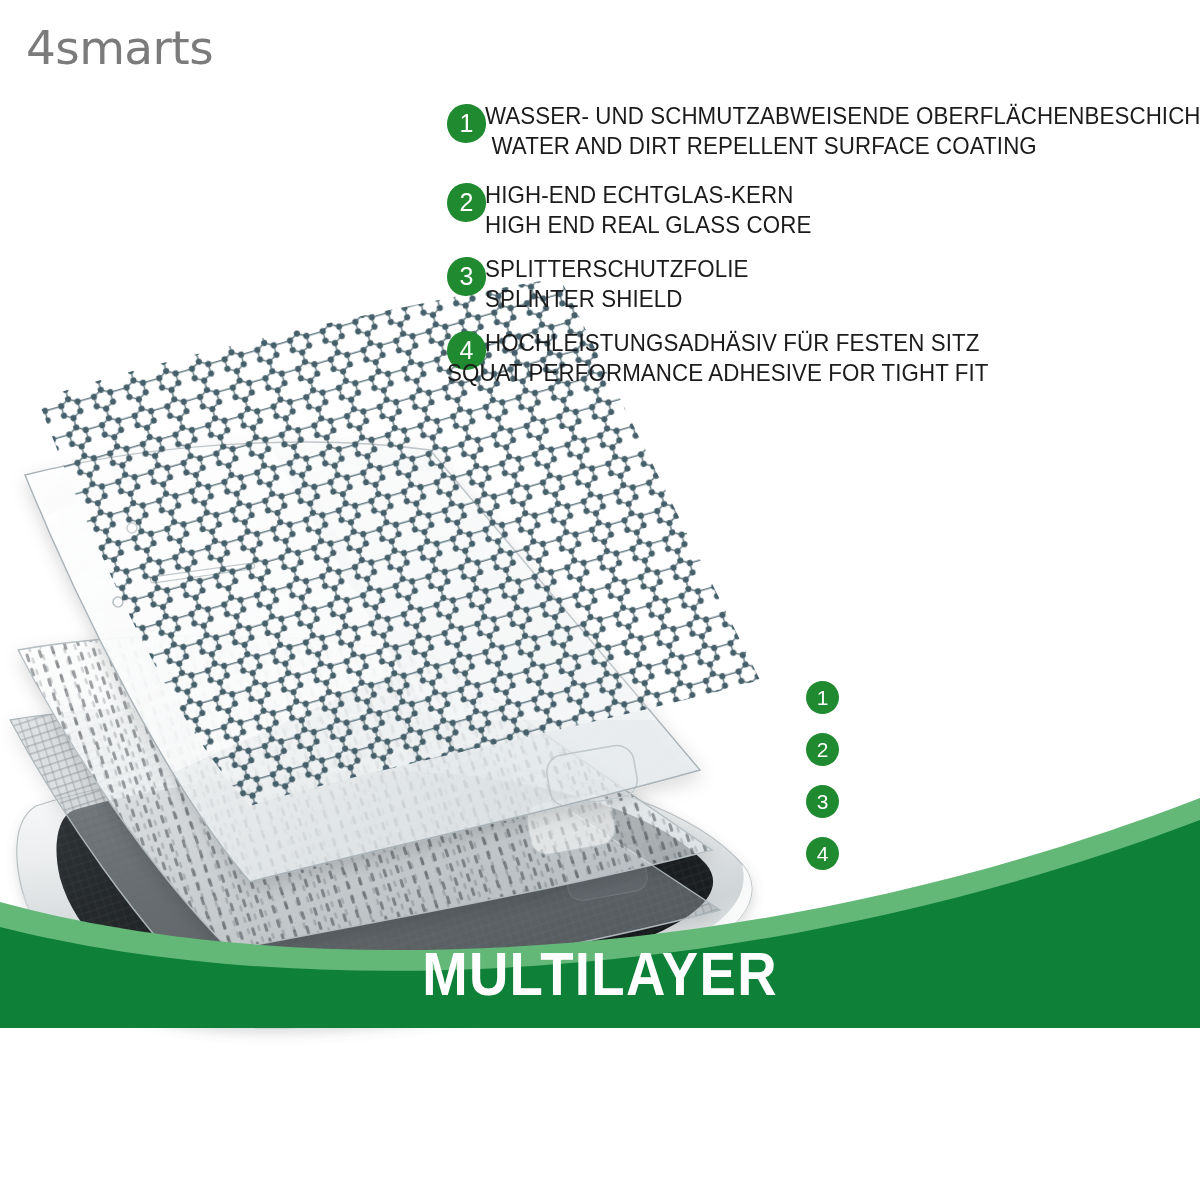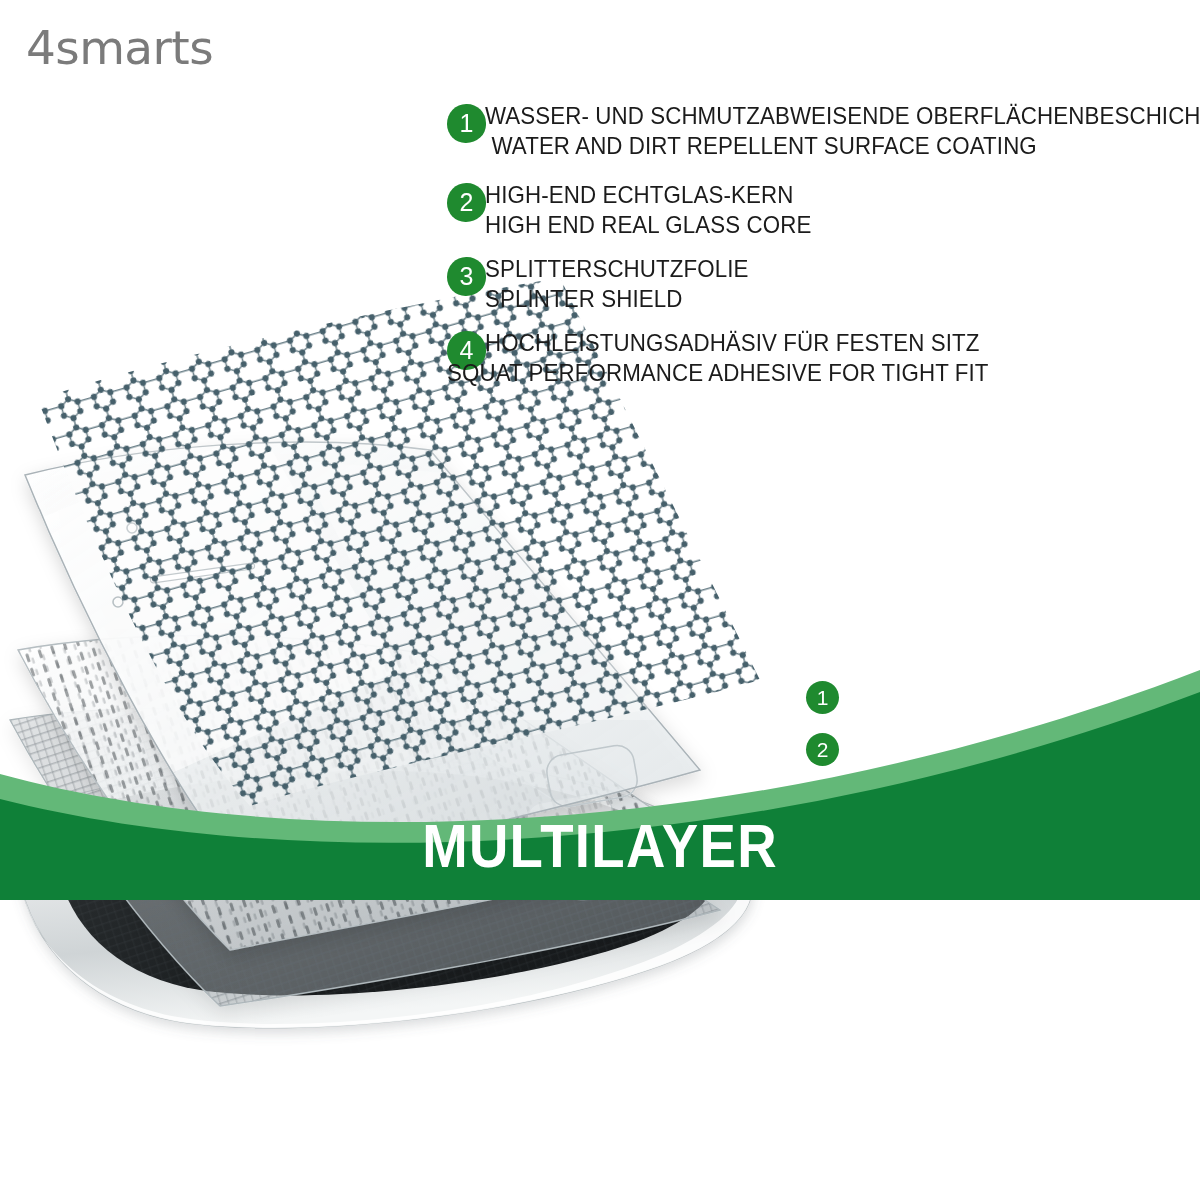--- a/index.html
+++ b/index.html
@@ -2,21 +2,21 @@
 <html><head>
 <meta charset="utf-8">
 <title>4smarts Multilayer</title>
 <style>
   html,body{margin:0;padding:0;background:#fff;}
   body{
     width:1200px;height:1200px;overflow:hidden;position:relative;
     font-family:"Liberation Sans","DejaVu Sans",sans-serif;
     -webkit-font-smoothing:antialiased;
   }
-  .stage{position:absolute;inset:0;width:1200px;height:900px;background:#ffffff;}
+  .stage{position:absolute;inset:0;width:1200px;height:1028px;background:#ffffff;}
 
   
   .brand{
     position:absolute;left:26px;top:24px;
     font-size:47px;letter-spacing:-0.6px;color:#7b7b7b;
     font-weight:400;line-height:1;
     font-family:"DejaVu Sans","Liberation Sans",sans-serif;
   }
 
   

